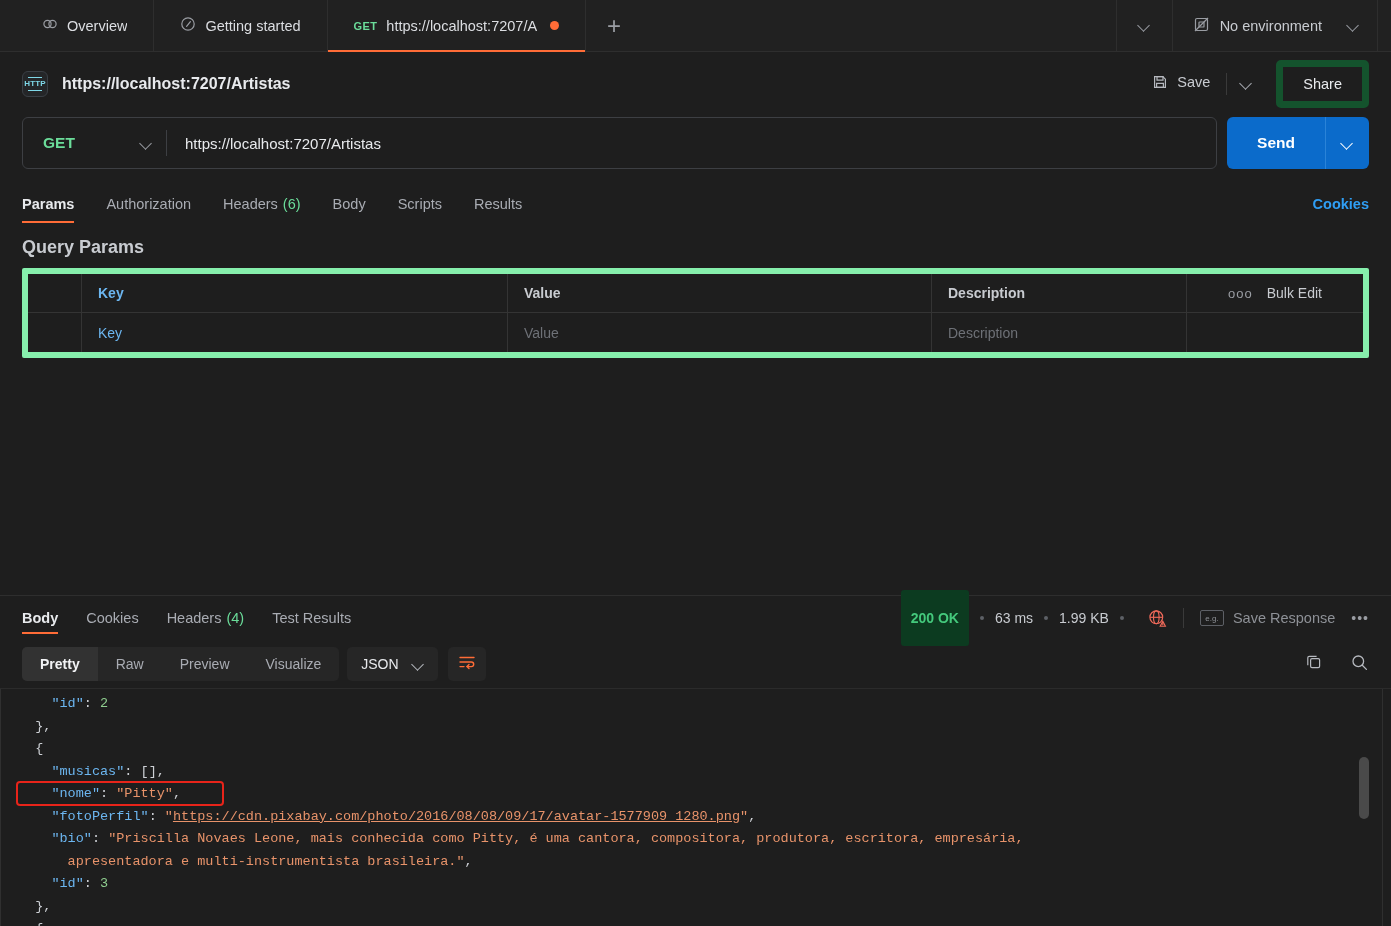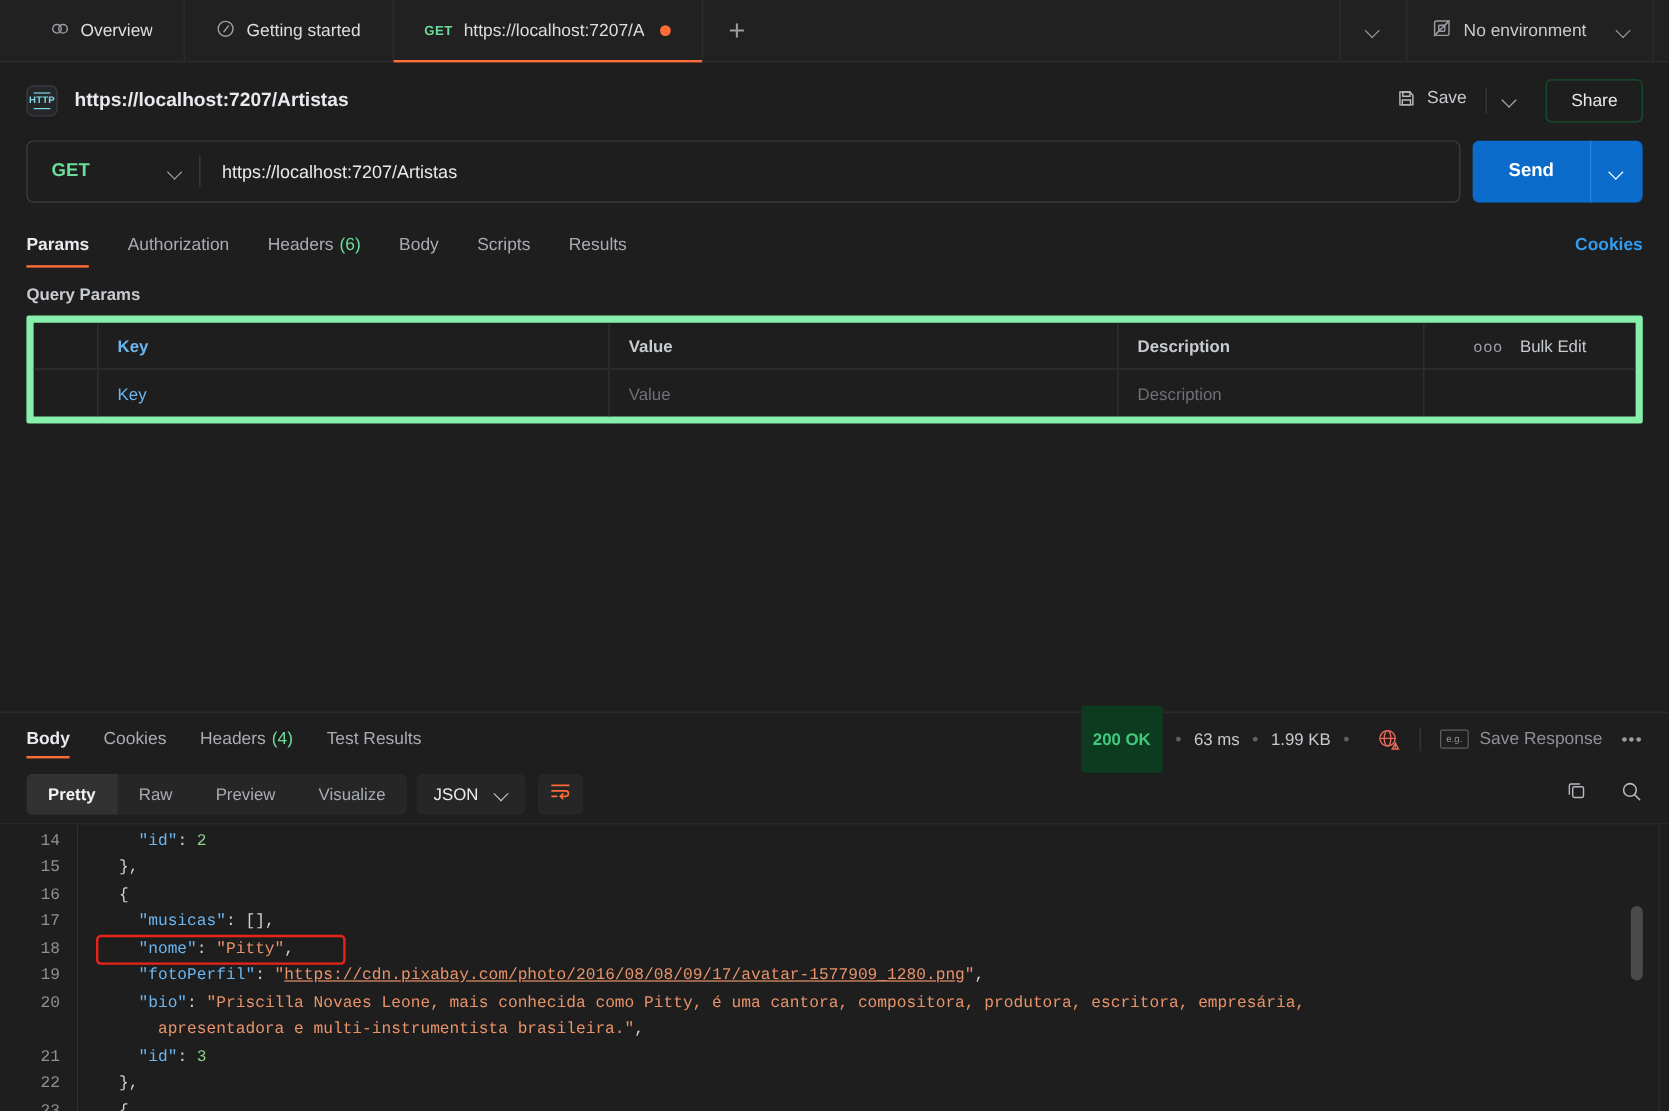--- a/index.html
+++ b/index.html
@@ -73,21 +73,21 @@
   }
   .http-icon .htxt { font-size:8px; font-weight:700; color:#7fd8e8; letter-spacing:.2px; font-family:"Liberation Sans",sans-serif;}
   .http-icon .bar-top { position:absolute; top:5px; left:5px; right:5px; height:1px; background:#7fd8e8;}
   .http-icon .bar-bot { position:absolute; bottom:5px; left:5px; right:5px; height:1px; background:#7fd8e8;}
   .req-title { font-size:16px; font-weight:700; color:#e8eaed; }
   .titlerow-right { margin-left:auto; display:flex; align-items:center; gap:0; }
   .save-btn { display:flex; gap:9px; padding:6px 12px; font-size:14.5px; color:#c8cbd0; border-radius:5px;}
   .vdiv { width:1px; height:22px; background:#3a3a3a; margin:0 4px; }
   .save-chev { padding: 6px 10px; color:#a9acb3; display:flex; align-items:center;}
   .share-btn {
-    margin-left:14px; padding:9px 20px; border:1px solid #14532d; border-radius:5px;
+    margin-left:14px; padding:9px 20px; border:7px solid #14532d; border-radius:5px;
     font-size:14.5px; color:#e8eaed; background:transparent; font-weight:400;
   }
 
   
   .urlrow { display:flex; align-items:center; padding: 0 22px; margin-top:2px; }
   .urlbox {
     flex:1; display:flex; align-items:center; height:52px;
     border:1px solid #3d3f43; border-radius:6px; background:#1e1e1e;
   }
   .method-sel {
@@ -103,21 +103,21 @@
 
   
   .reqtabs { display:flex; align-items:center; padding: 0 22px; margin-top:16px; height:38px; }
   .rtab { font-size:14.5px; color:#a9acb3; margin-right:32px; position:relative; height:38px; display:flex; align-items:center; }
   .rtab.active { color:#e8eaed; font-weight:700; }
   .rtab.active:after{ content:""; position:absolute; left:0; right:0; bottom:0; height:2px; background:#ff6c37; }
   .rtab .cnt { color:#6bdd9a; margin-left:5px; }
   .cookies-link { margin-left:auto; color:#2f9ef4; font-size:14.5px; font-weight:700; }
 
   
-  .qp-title { padding: 14px 12px 10px 22px; font-size:14px; font-weight:700; color:#c8cbd0; }
+  .qp-title { padding: 14px 12px 10px 22px; font-size:18px; font-weight:700; color:#c8cbd0; }
   .qp-table { margin: 0 22px; border:6px solid #86efac; border-radius:2px; }
   .qp-row { display:flex; height:39px; align-items:stretch; }
   .qp-row.head { border-bottom:1px solid #343434; }
   .qp-check { width:54px; border-right:1px solid #343434; }
   .qp-cell { display:flex; align-items:center; padding: 0 16px; font-size:14px; border-right:1px solid #343434; }
   .qp-cell.k { width:426px; }
   .qp-cell.v { width:424px; }
   .qp-cell.d { flex:1; }
   .qp-head-txt { font-weight:700; color:#c8cbd0; }
   .qp-ph { color:#6e7177; }
@@ -388,33 +388,20 @@
       <span>
         <svg width="19" height="19" viewBox="0 0 19 19" fill="none" stroke="#b6b9bf" stroke-width="1.3">
           <circle cx="8.3" cy="8.3" r="5.3"></circle>
             <path d="M12.3 12.3 16.4 16.4" stroke-linecap="round"></path>
         </svg>
       </span>
     </div>
   </div>
 
   <div class="codewrap">
-    <div class="gutter" id="gutter">
-        <div class="ln">14</div>
-        <div class="ln">15</div>
-        <div class="ln">16</div>
-        <div class="ln">17</div>
-        <div class="ln">18</div>
-        <div class="ln">19</div>
-        <div class="ln">20</div>
-        <div class="ln"></div>
-        <div class="ln">21</div>
-        <div class="ln">22</div>
-        <div class="ln">23</div>
-      </div>
     <div class="codecol">
       <div class="code" id="code"><div><span>    </span><span class="k">"id"</span><span class="p">: </span><span class="n">2</span></div><div><span>  </span><span class="p">},</span></div><div><span>  </span><span class="p">{</span></div><div><span>    </span><span class="k">"musicas"</span><span class="p">: [],</span></div><div><span>    </span><span class="k">"nome"</span><span class="p">: </span><span class="s">"Pitty"</span><span class="p">,</span></div><div><span>    </span><span class="k">"fotoPerfil"</span><span class="p">: </span><span class="s">"</span><span class="lnk">https://cdn.pixabay.com/photo/2016/08/08/09/17/avatar-1577909_1280.png</span><span class="s">"</span><span class="p">,</span></div><div><span>    </span><span class="k">"bio"</span><span class="p">: </span><span class="s">"Priscilla Novaes Leone, mais conhecida como Pitty, é uma cantora, compositora, produtora, escritora, empresária,</span></div><div><span>      </span><span class="s">apresentadora e multi-instrumentista brasileira."</span><span class="p">,</span></div><div><span>    </span><span class="k">"id"</span><span class="p">: </span><span class="n">3</span></div><div><span>  </span><span class="p">},</span></div><div><span>  </span><span class="p">{</span></div></div>
       <div class="hl-box" id="hlbox" style="left: 15px; top: 92px; width: 208px; height: 25px;"></div>
     </div>
     <div class="scroll-track-line"></div>
     <div class="scrollbar-v">
       <div class="scroll-thumb" style="top:68px;height:62px;"></div>
     </div>
   </div>
 

